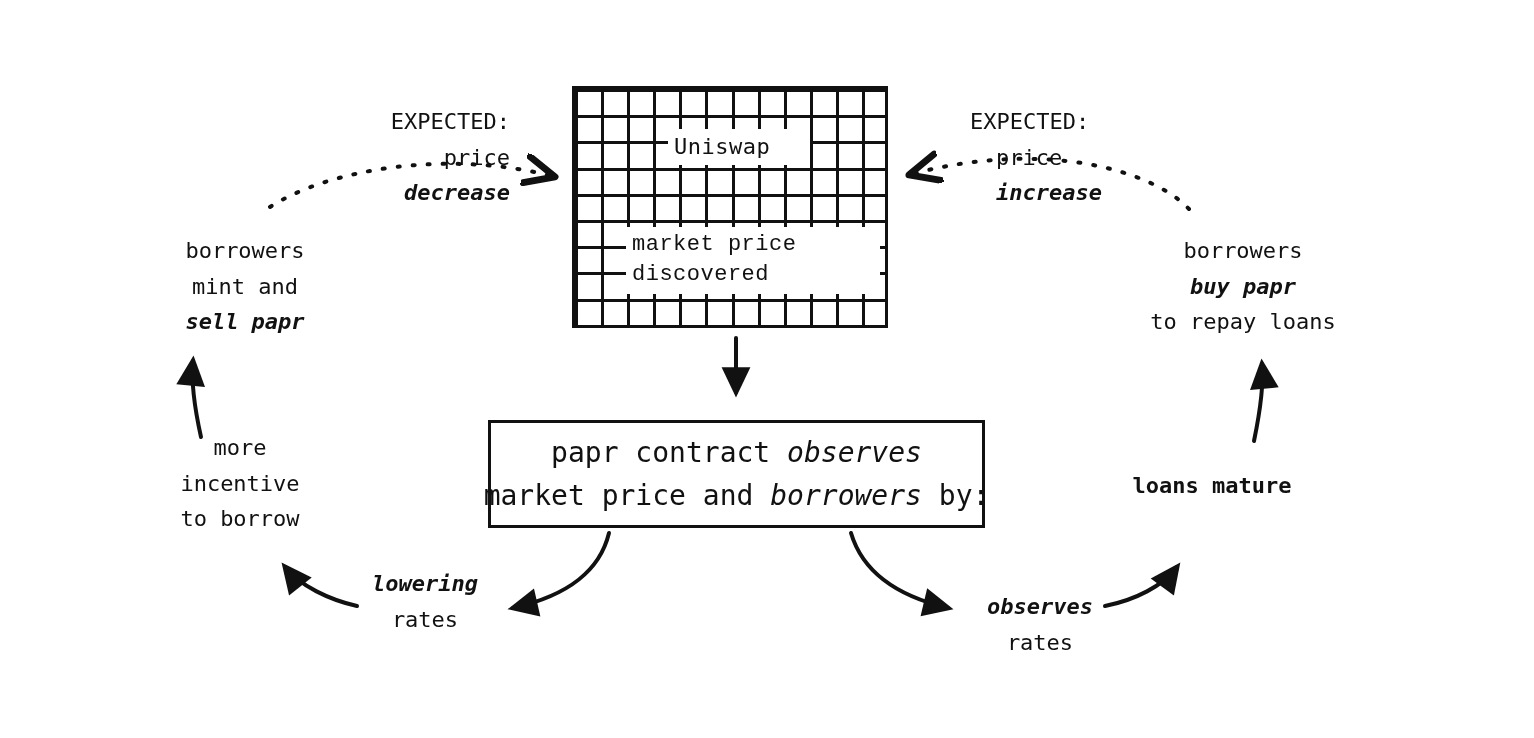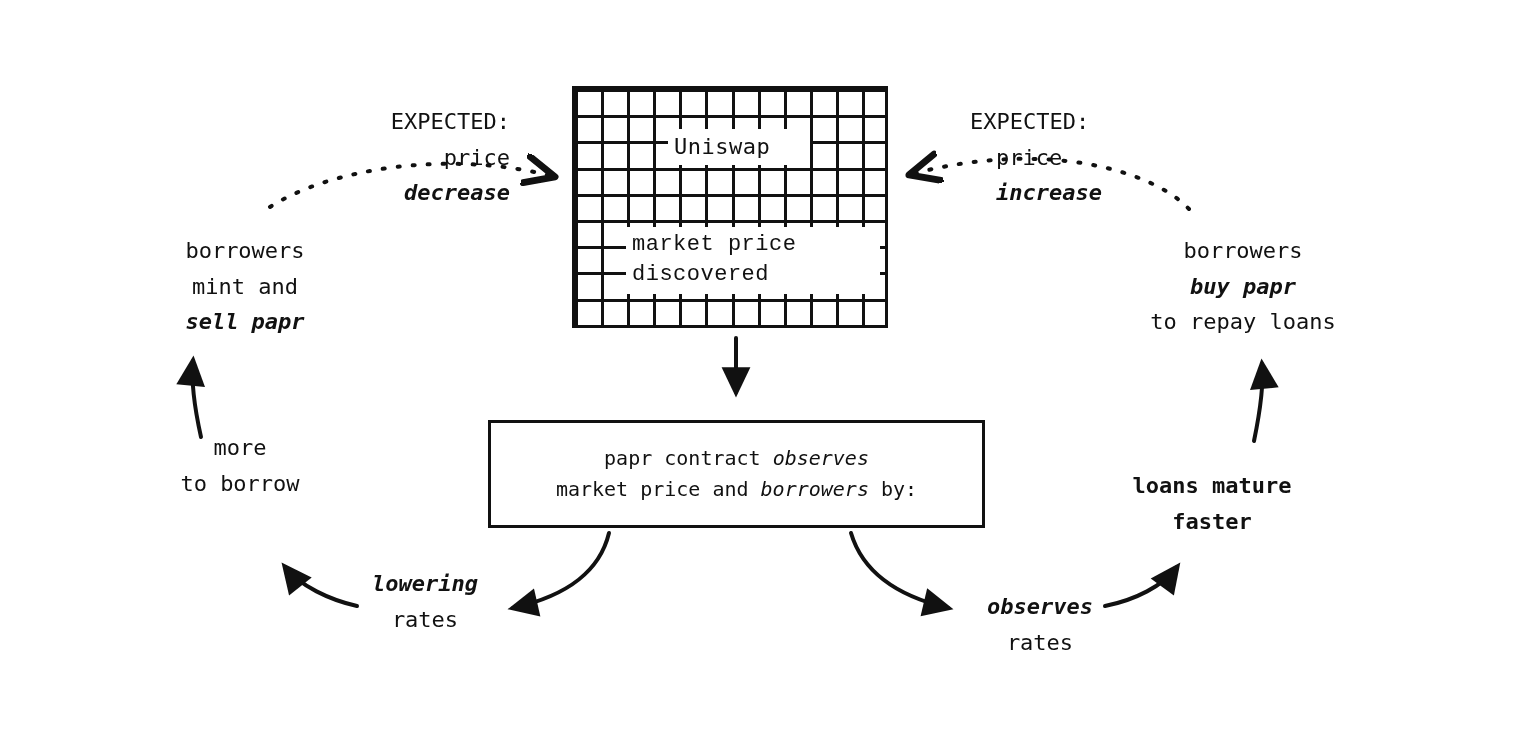--- a/index.html
+++ b/index.html
@@ -74,21 +74,21 @@
     width: 497px;
     height: 108px;
     box-sizing: border-box;
     border: 3px solid #111111;
     background: #ffffff;
     display: flex;
     flex-direction: column;
     align-items: center;
     justify-content: center;
     line-height: 1.55;
-    font-size: 20px;
+    font-size: 28px;
     white-space: nowrap;
   }
   .contract-box .em { font-style: italic; }
 
   
   .txt {
     position: absolute;
     font-size: 22px;
     line-height: 1.62;
     white-space: nowrap;
@@ -166,20 +166,21 @@
   </div>
 
   <div class="txt t-borrow-left ta-center">
     <div>borrowers</div>
     <div>mint and</div>
     <div class="strong">sell papr</div>
   </div>
 
   <div class="txt t-incentive ta-center">
     <div>more</div>
+    <div>incentive</div>
     <div>to borrow</div>
   </div>
 
   <div class="txt t-lowering ta-center">
     <div class="strong">lowering</div>
     <div>rates</div>
   </div>
 
   <div class="txt t-exp-right ta-left">
     <div>EXPECTED:</div>
@@ -188,21 +189,20 @@
   </div>
 
   <div class="txt t-borrow-right ta-center">
     <div>borrowers</div>
     <div class="strong">buy papr</div>
     <div>to repay loans</div>
   </div>
 
   <div class="txt t-loans ta-center">
     <div>loans mature</div>
-    <div>faster</div>
   </div>
 
   <div class="txt t-raising ta-center">
     <div class="strong">observes</div>
     <div>rates</div>
   </div>
 
 </div>
 
 </body></html>

